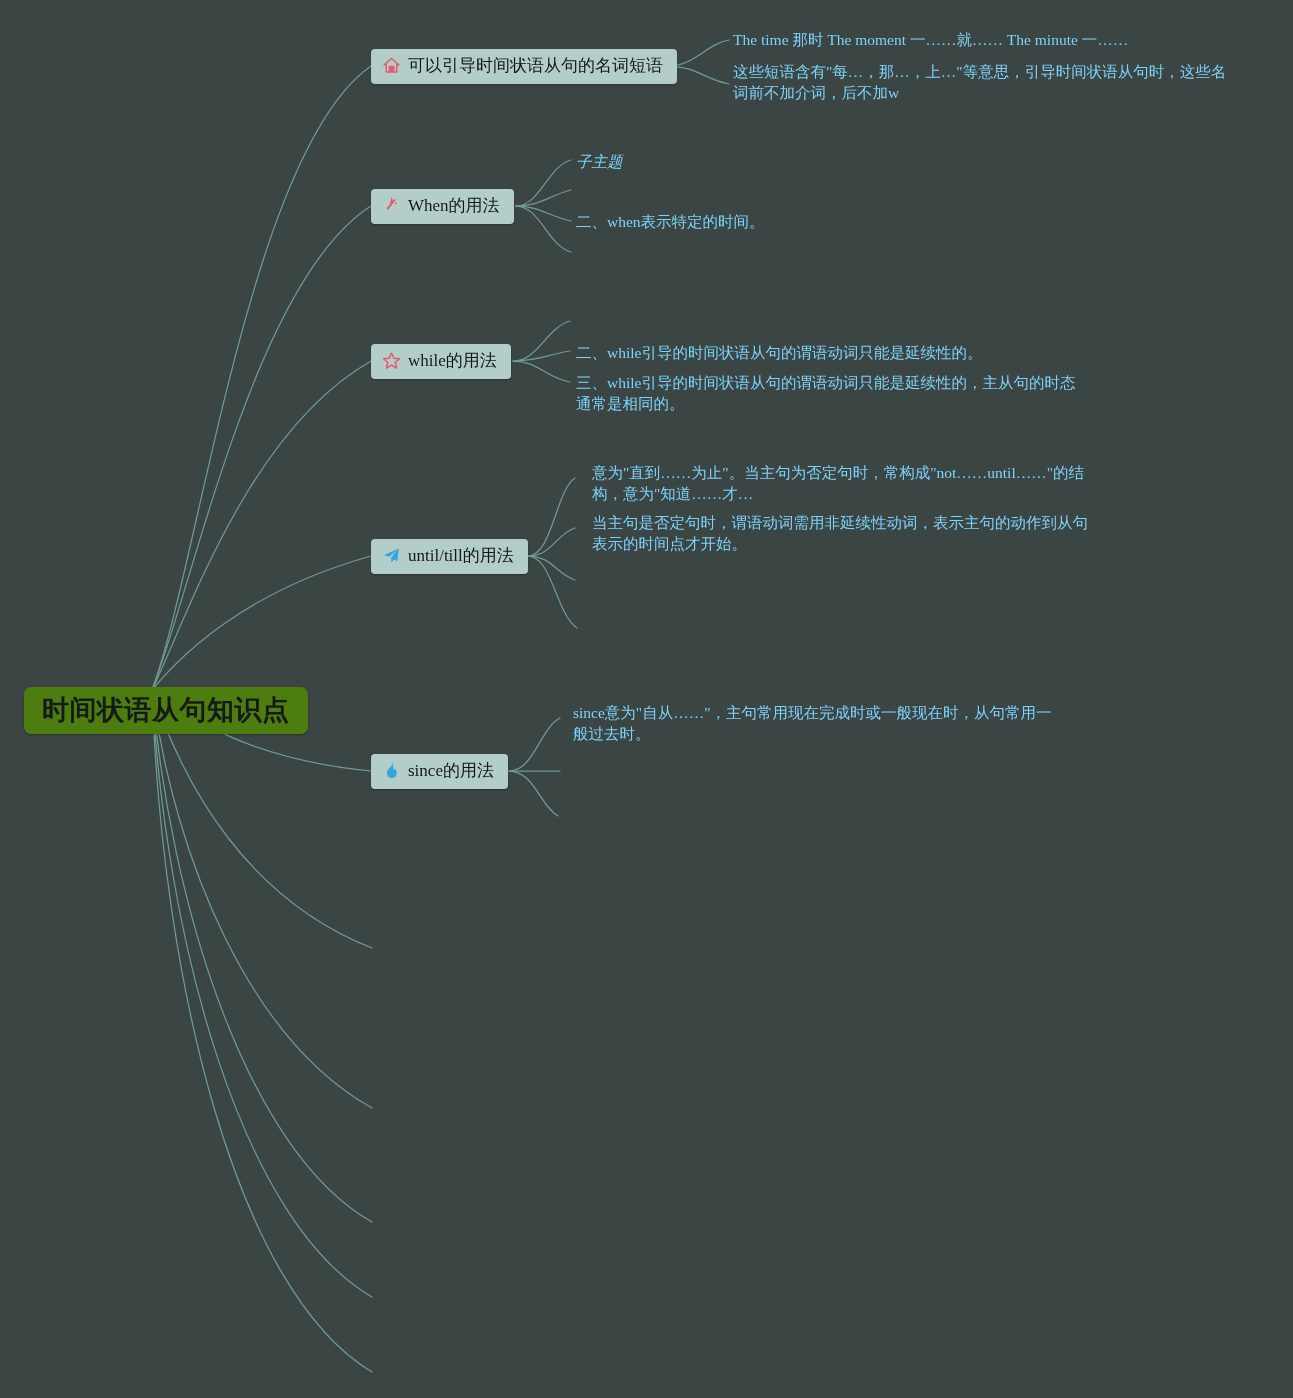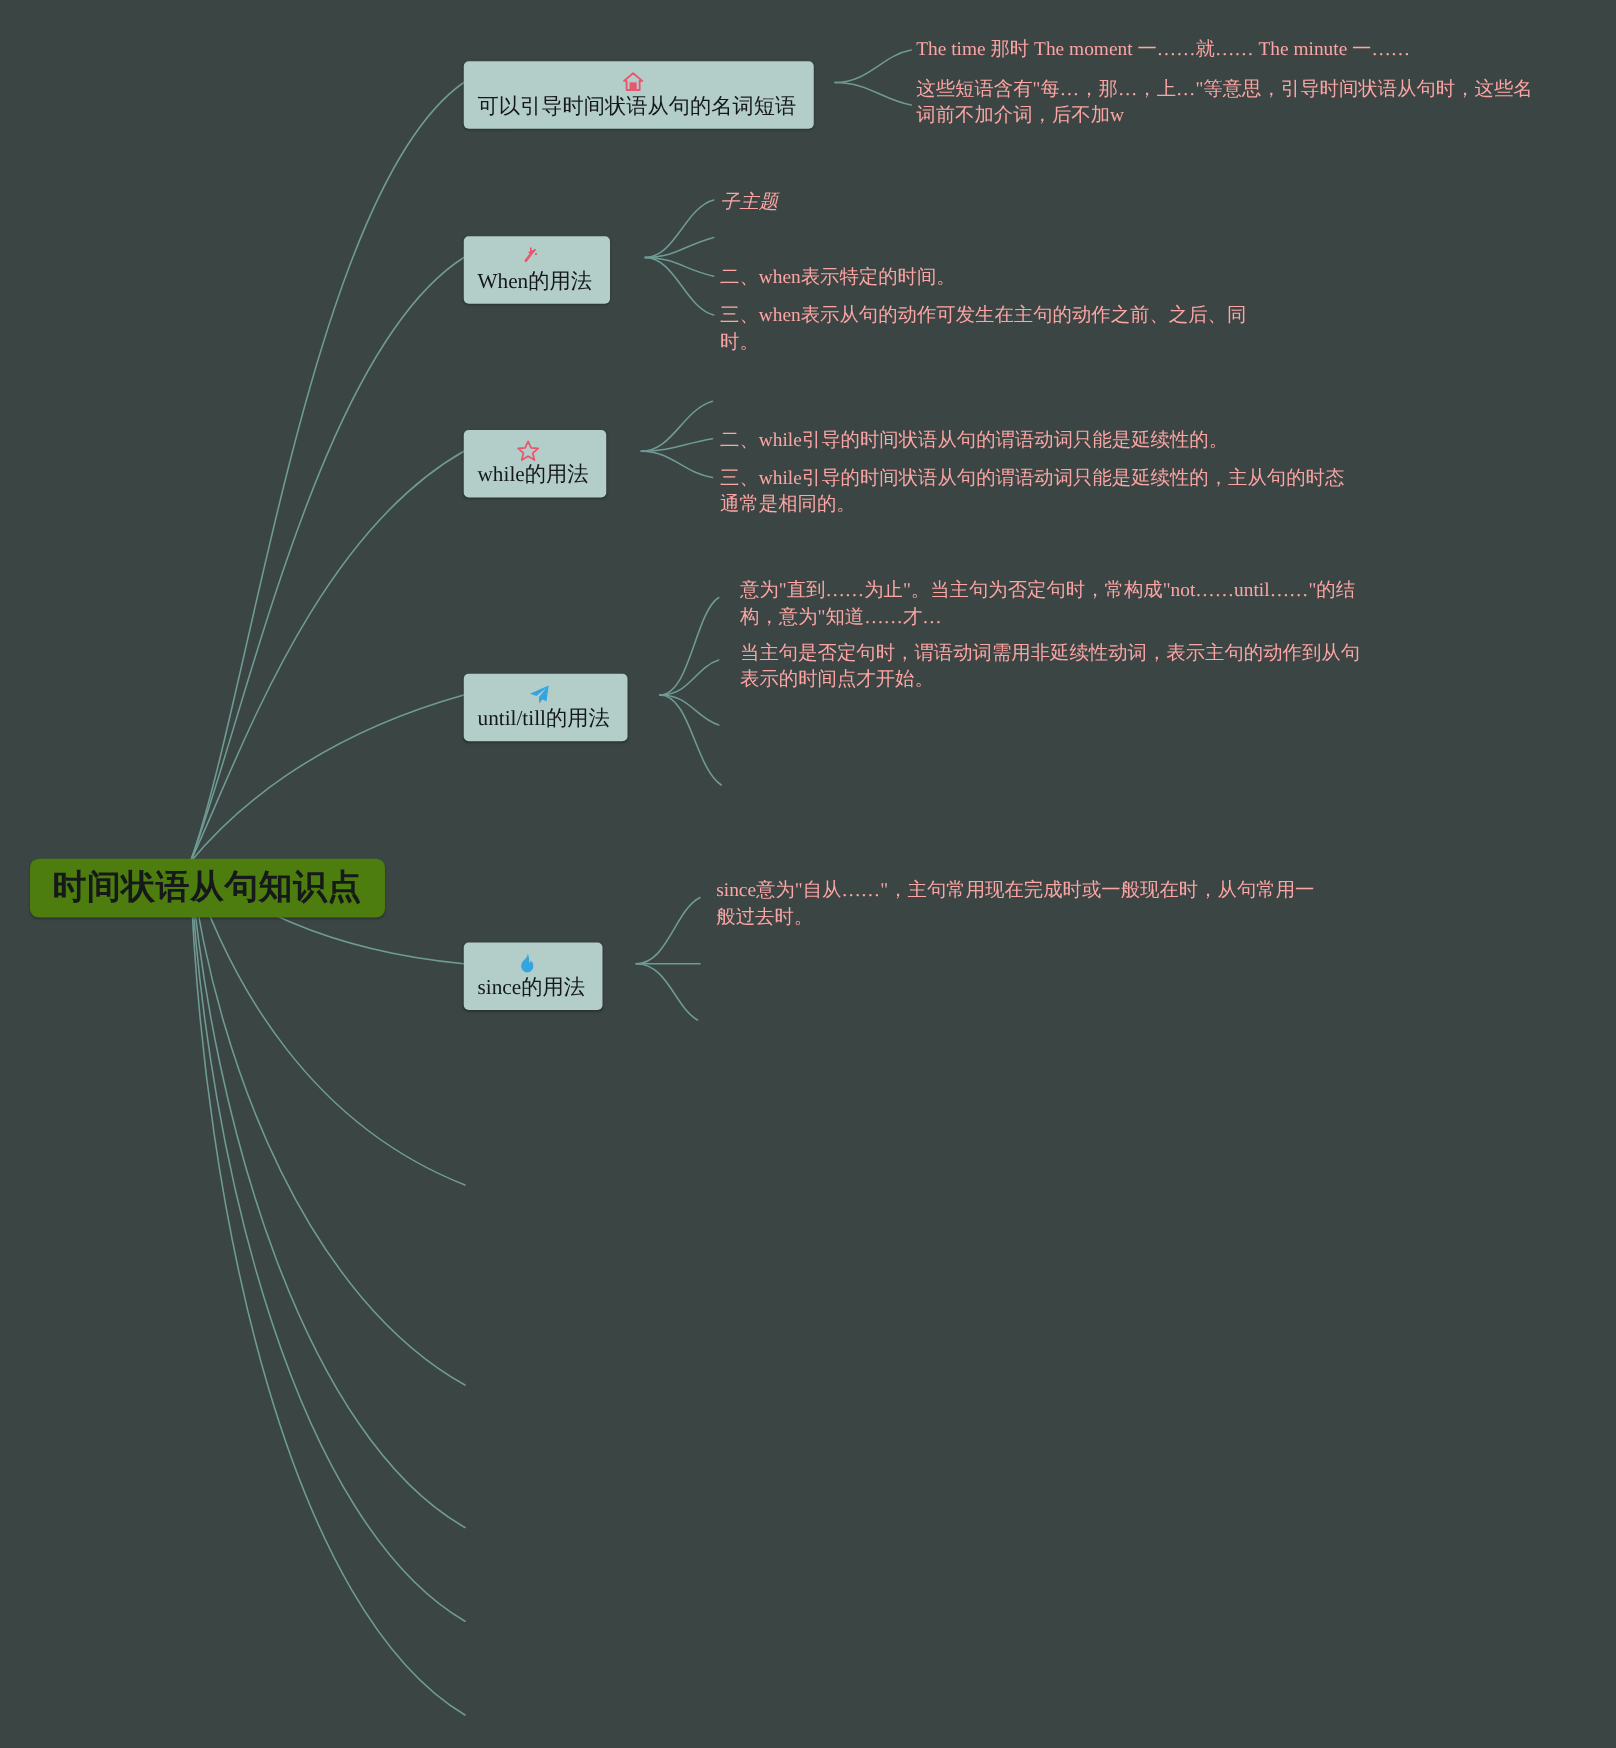--- a/index.html
+++ b/index.html
@@ -27,21 +27,20 @@
     width: 1293px;
     height: 1398px;
     pointer-events: none;
   }
   .node {
     position: absolute;
     box-sizing: border-box;
     display: flex;
     align-items: center;
     white-space: nowrap;
-    flex-direction: column;
   }
   
   .root-node {
     background: #4d7c0f;
     border-radius: 7px;
     padding: 9px 18px 11px 18px;
     left: 24px;
     top: 687px;
     box-shadow: 0 1px 2px rgba(0,0,0,0.30);
   }
@@ -70,21 +69,21 @@
     height: 19px;
     margin-right: 7px;
     flex: 0 0 auto;
     display: inline-block;
     line-height: 0;
   }
   .branch-icon svg { display: block; }
   
   .leaf {
     position: absolute;
-    color: #fca5a5;
+    color: #7dd3fc;
     font-size: 15.5px;
     line-height: 1.33;
     box-sizing: border-box;
   }
 </style>
 </head>
 <body>
 
 <div id="canvas">
 
@@ -147,21 +146,20 @@
       <svg viewBox="0 0 24 24" width="19" height="19">
         <path d="M14.6 6.2 7.2 15.8" stroke="#e8566f" stroke-width="2.6" stroke-linecap="round"></path>
         <path d="M12.2 3.2v3.2M16.6 4.6l-1.7 2.1M10.5 7.4l2.4 1.1" stroke="#e8566f" stroke-width="1.7" stroke-linecap="round"></path>
         <circle cx="17.4" cy="9.2" r="1.1" fill="#e8566f"></circle>
       </svg>
     </span>
     <span class="branch-label">When的用法</span>
   </div>
   <div class="leaf" style="left:576px; top:152px;font-style:italic;">子主题</div>
   <div class="leaf" style="left:576px; top:212px; width:430px;">二、when表示特定的时间。</div>
-  <div class="leaf" style="left:576px; top:243px; width:440px;">三、when表示从句的动作可发生在主句的动作之前、之后、同时。</div>
 
   <div class="node branch-node" style="left:371px; top:344px;">
     <span class="branch-icon">
       <svg viewBox="0 0 24 24" width="19" height="19">
         <path d="M12 2.6 15 9.2l7.1.6-5.4 4.7 1.7 7-6.4-3.8-6.4 3.8 1.7-7L1.9 9.8 9 9.2z" fill="none" stroke="#e8566f" stroke-width="1.8" stroke-linejoin="round"></path>
       </svg>
     </span>
     <span class="branch-label">while的用法</span>
   </div>
   <div class="leaf" style="left:576px; top:343px; width:430px;">二、while引导的时间状语从句的谓语动词只能是延续性的。</div>

